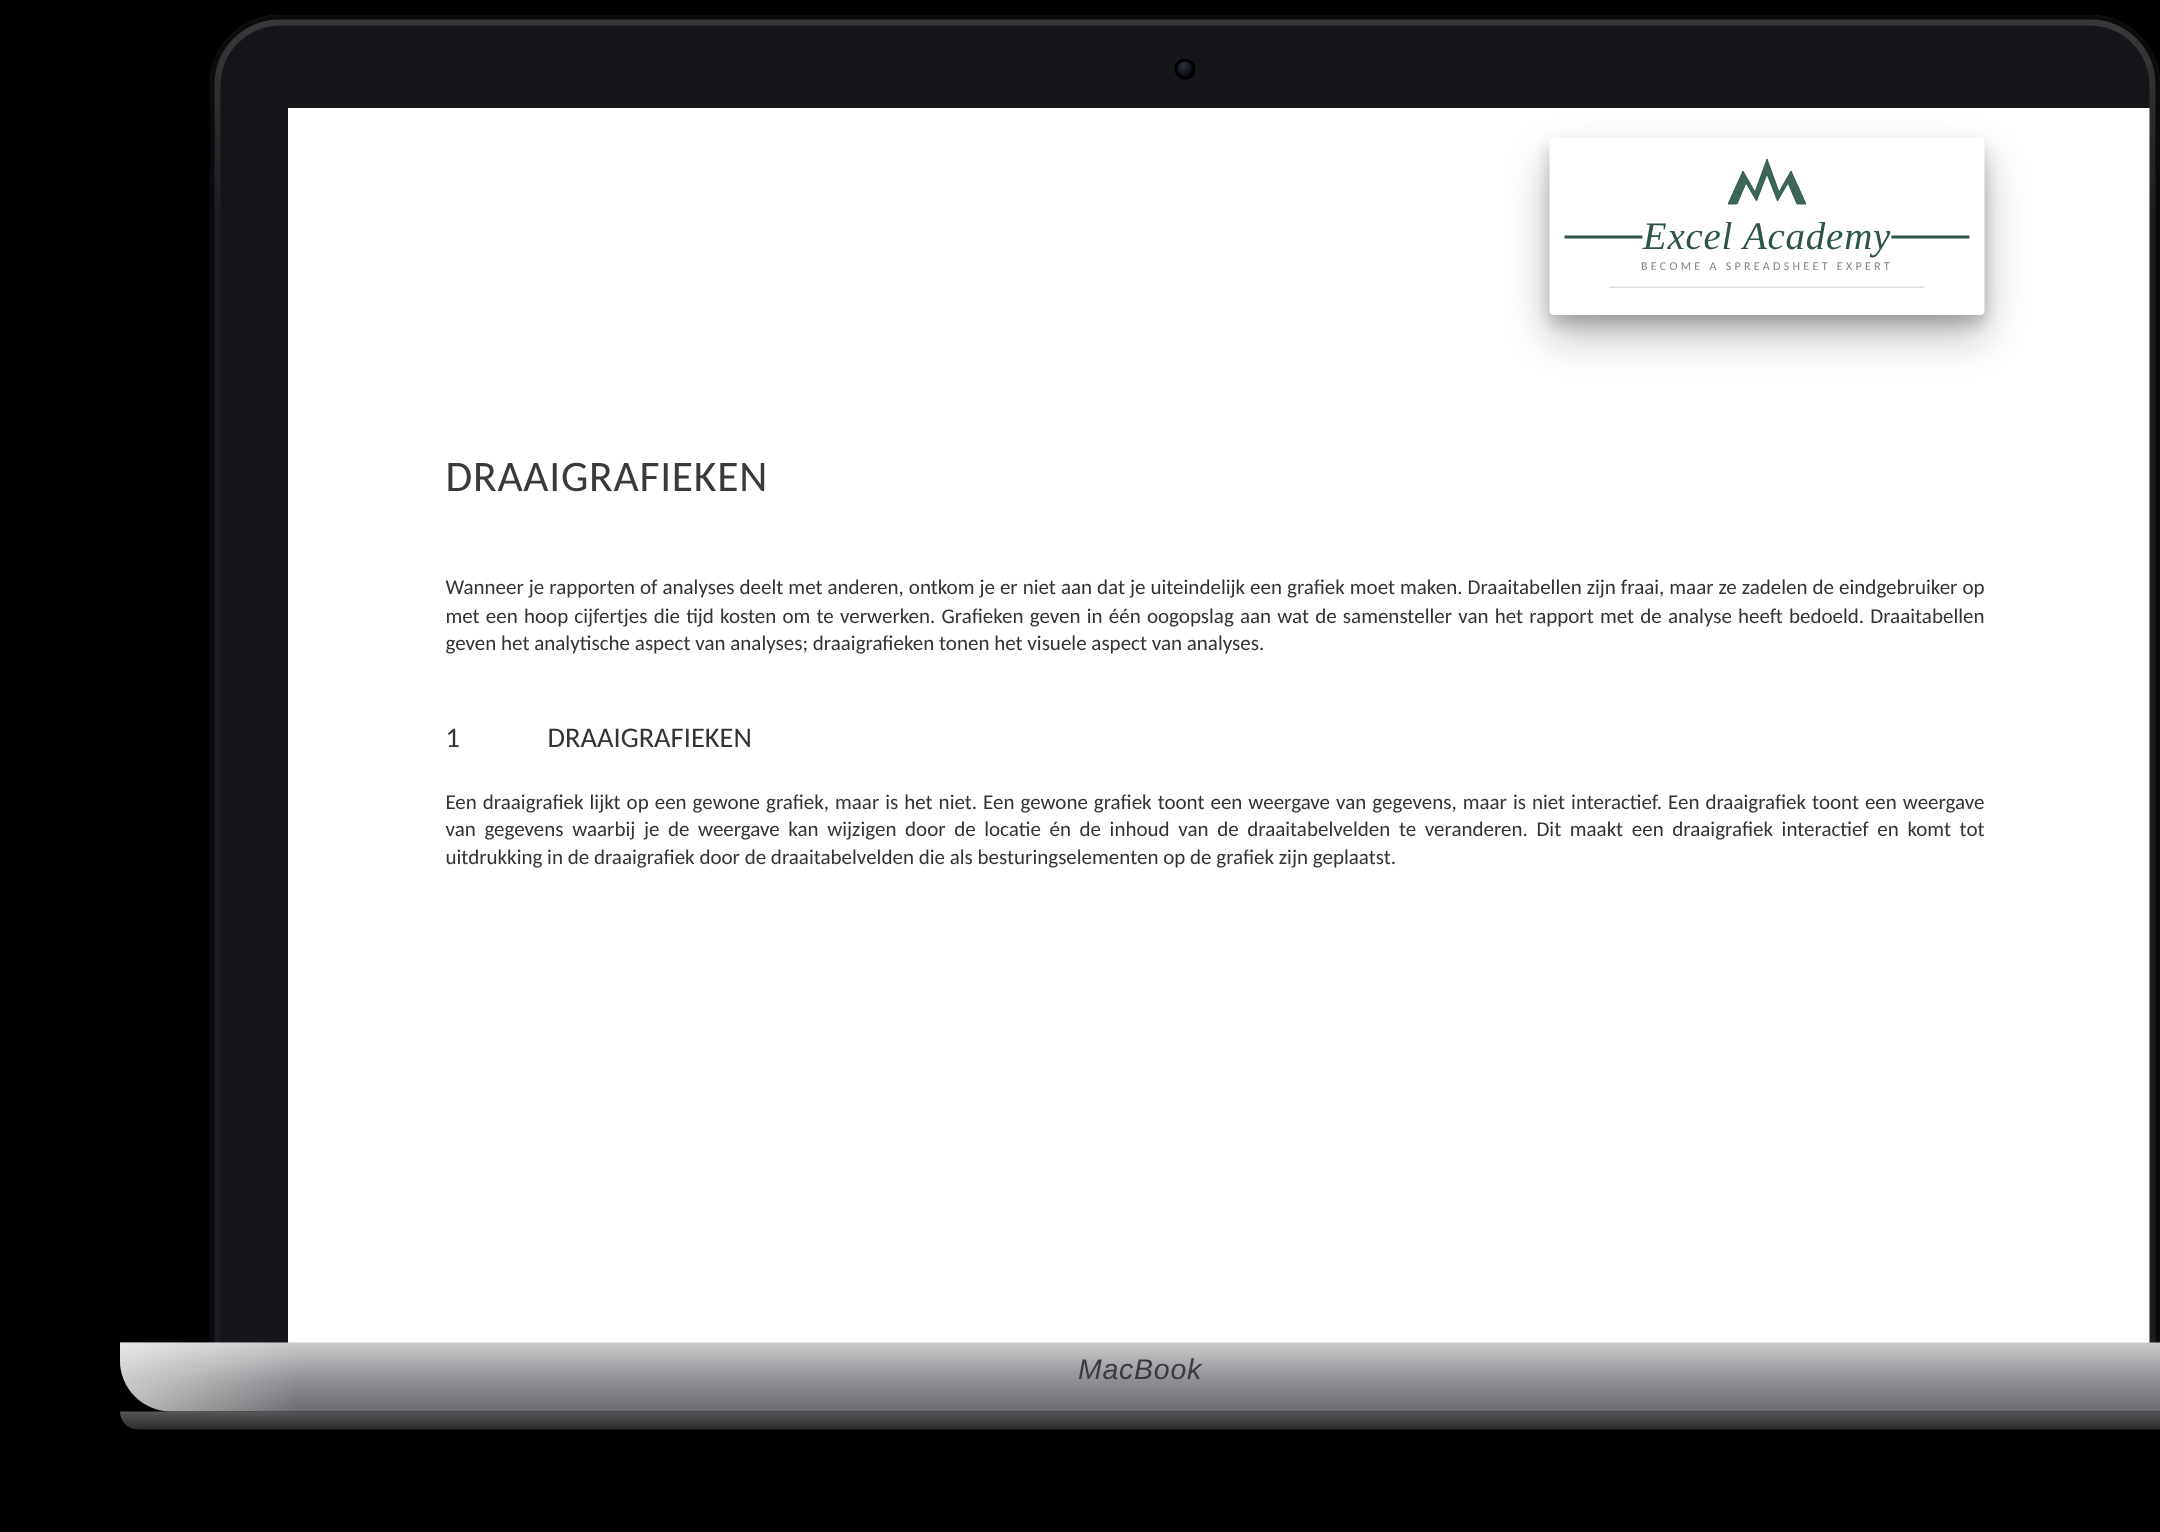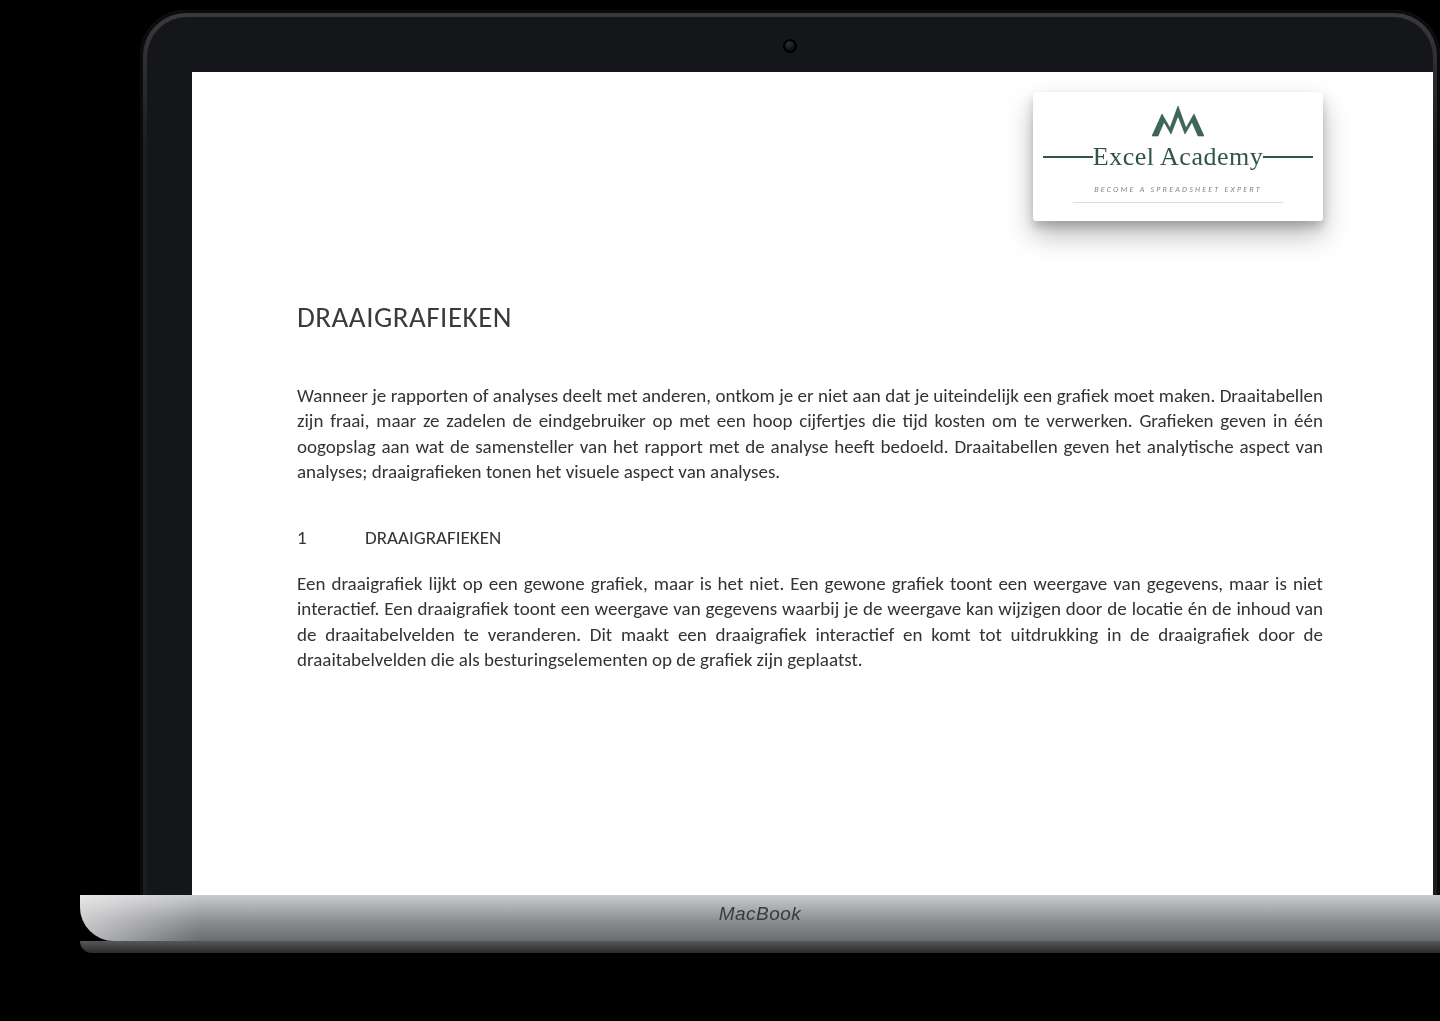--- a/index.html
+++ b/index.html
@@ -132,40 +132,40 @@
     width: 52px;
     height: 32px;
     margin: 0 auto 2px;
   }
   .logo-title-row {
     display: flex;
     align-items: center;
     justify-content: center;
     gap: 0;
     margin-top: -2px;
+    font-style: italic;
   }
   .logo-title-row .line {
     flex: 1;
     height: 1.5px;
     background: #2f5549;
   }
   .logo-title {
     font-family: Georgia, "Times New Roman", serif;
     font-size: 26px;
     color: #2f5549;
     letter-spacing: .5px;
     white-space: nowrap;
   }
   .logo-tagline {
-    margin-top: 12px;
+    margin-top: 0;
     font-size: 8px;
     letter-spacing: 2.2px;
     color: #7e8a85;
     text-transform: uppercase;
-    font-style: italic;
   }
   .logo-underline {
     margin: 8px auto 0;
     width: 78%;
     height: 1px;
     background: #d9ded9;
   }
 
   .content {
     position: absolute;
@@ -181,21 +181,21 @@
     letter-spacing: .5px;
     color: #3a3a3a;
   }
   .intro-label {
     font-size: 19px;
     color: #343434;
     margin-bottom: 14px;
   }
   p.body {
     margin: 0 0 42px 0;
-    font-size: 19px;
+    font-size: 14px;
     line-height: 1.33;
     color: #333;
     text-align: justify;
   }
   .section-heading {
     display: flex;
     gap: 48px;
     font-size: 19px;
     color: #333;
     margin: 6px 0 22px 0;

